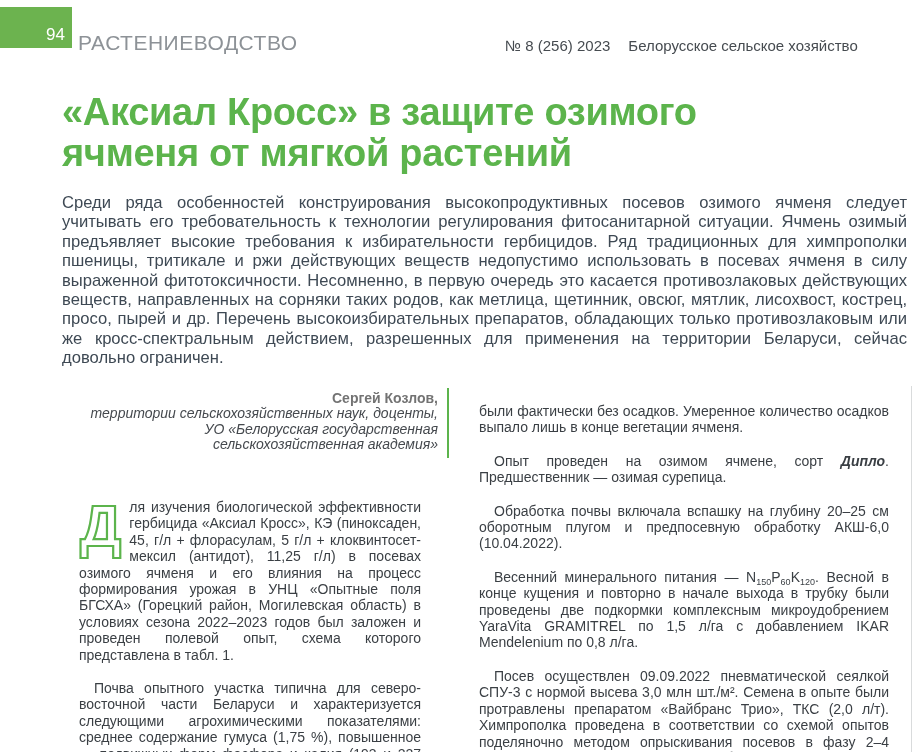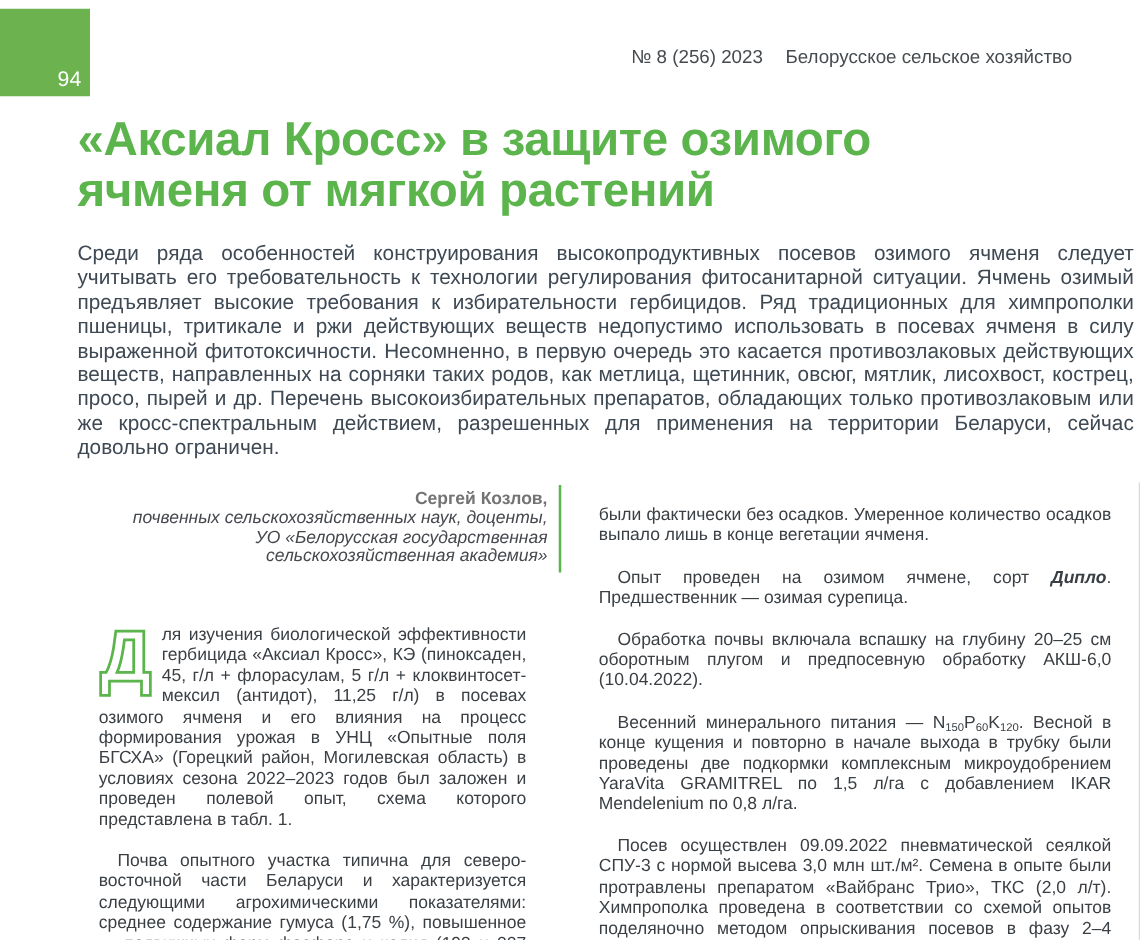--- a/index.html
+++ b/index.html
@@ -10,21 +10,21 @@
     height: 752px;
     background: #ffffff;
     overflow: hidden;
     font-family: "Liberation Sans", "DejaVu Sans", sans-serif;
     color: #3a3f44;
   }
 
   
   .corner-box {
     position: absolute; left: 0; top: 7px;
-    width: 72px; height: 70px;
+    width: 72px; height: 41px;
     background: #6cb34f;
   }
   .page-num {
     position: absolute; right: 7px; bottom: 5px;
     color: #ffffff; font-size: 17px; line-height: 1;
   }
   .section-label {
     position: absolute; left: 78px; top: 31px;
     font-size: 21px; letter-spacing: 0.5px;
     color: #8d9297;
@@ -105,34 +105,35 @@
   }
 </style>
 </head>
 <body>
 
 <div class="page">
 
   <div class="corner-box">
     <span class="page-num">94</span>
   </div>
+  <div class="section-label">РАСТЕНИЕВОДСТВО</div>
   <div class="issue-info">
     <span>№ 8 (256) 2023</span><span class="gap"></span><span>Белорусское сельское хозяйство</span>
   </div>
 
   <h1 class="title">
     <span class="t-line">«Аксиал Кросс» в защите озимого</span>
     <span class="t-line">ячменя от мягкой растений</span>
   </h1>
 
   <p class="lead">Среди ряда особенностей конструирования высокопродуктивных посевов озимого ячменя следует учитывать его требовательность к технологии регулирования фитосанитарной ситуации. Ячмень озимый предъявляет высокие требования к избирательности гербицидов. Ряд традиционных для химпрополки пшеницы, тритикале и ржи действующих веществ недопустимо использовать в посевах ячменя в силу выраженной фитотоксичности. Несомненно, в первую очередь это касается противозлаковых действующих веществ, направленных на сорняки таких родов, как метлица, щетинник, овсюг, мятлик, лисохвост, кострец, просо, пырей и др. Перечень высокоизбирательных препаратов, обладающих только противозлаковым или же кросс-спектральным действием, разрешенных для применения на территории Беларуси, сейчас довольно ограничен.</p>
 
   <div class="author-block">
     <div class="author-name">Сергей Козлов,</div>
-    <div class="author-aff">почвенных сельскохозяйственных наук, доценты,</div>
+    <div class="author-aff">территории сельскохозяйственных наук, доценты,</div>
     <div class="author-aff">УО «Белорусская государственная</div>
     <div class="author-aff">сельскохозяйственная академия»</div>
   </div>
 
   <div class="gutter-line"></div>
 
   <div class="col col-left">
     <p class="body-p"><span class="dropcap">Д</span><span>ля изучения биологической эффективности гербицида «Аксиал Кросс», КЭ (пиноксаден, 45, г/л + флорасулам, 5 г/л + клоквинтосет-мексил (антидот), 11,25 г/л) в посевах озимого ячменя и его влияния на процесс формирования урожая в УНЦ «Опытные поля БГСХА» (Горецкий район, Могилевская область) в условиях сезона 2022–2023 годов был заложен и проведен полевой опыт, схема которого представлена в табл. 1.</span></p>
     <p class="body-p indent"><span>Почва опытного участка типична для северо-восточной части Беларуси и характеризуется следующими агрохимическими показателями: среднее содержание гумуса (1,75 %), повышенное — подвижных форм фосфора и калия (193 и 227 мг/кг соответственно). Реакция почвы (рН</span><sub>KCl</sub><span>) — 5,6.</span></p>
     <p class="body-p indent">Метеорологические условия осенних месяцев были благоприятны для появления всходов, дружного развития озимых зерновых и действия почвенных гербицидов. Зима была мягкой. Начало весны отличалось ранним сходом снежного</p>

